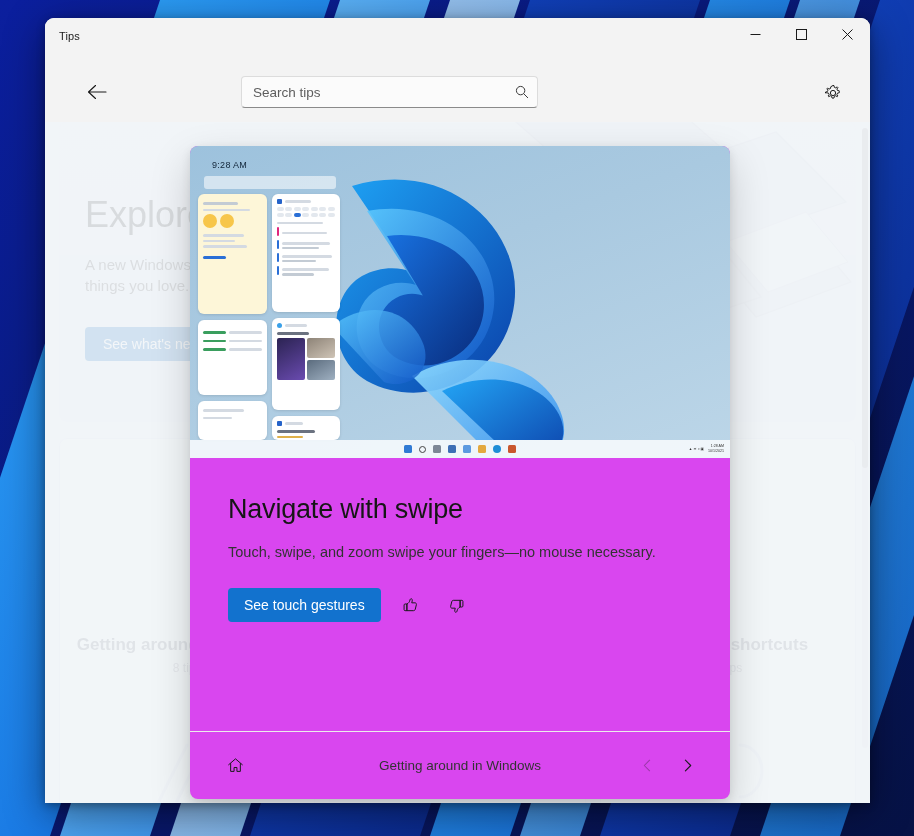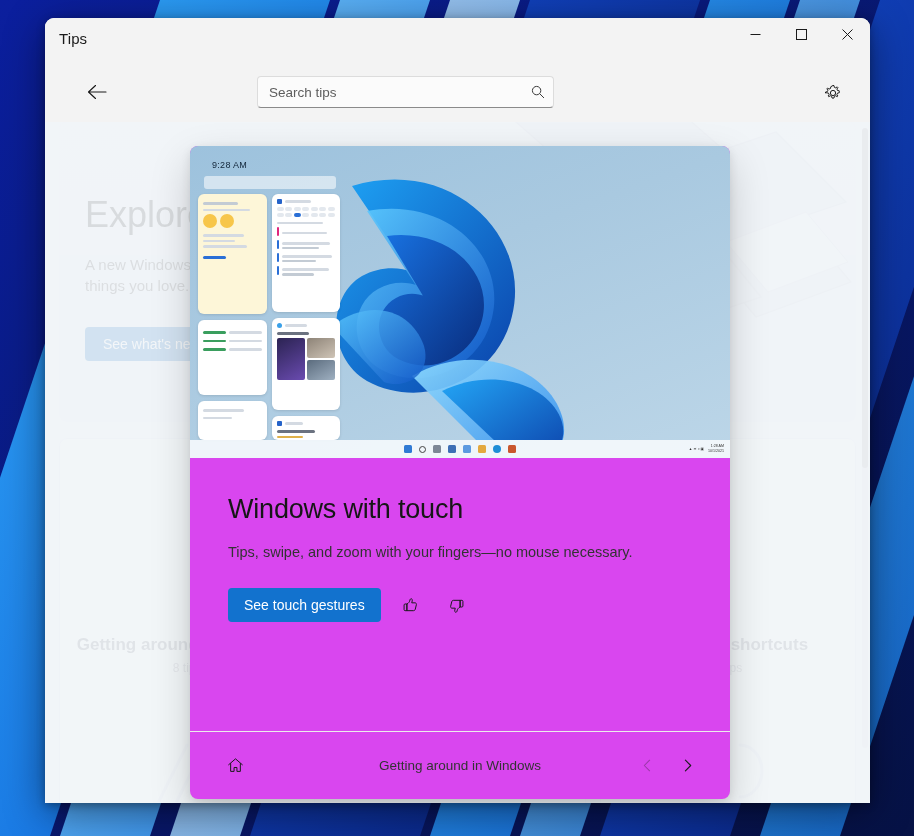--- a/index.html
+++ b/index.html
@@ -28,21 +28,21 @@
   }
 
   
   .titlebar {
     height: 44px;
     background: #f3f3f3;
     display: flex; align-items: flex-start;
     position: relative;
   }
   .title-text {
-    font-size: 15px; color: #1a1a1a;
+    font-size: 11px; color: #1a1a1a;
     padding: 12px 0 0 14px;
     letter-spacing: .1px;
   }
   .caption-buttons {
     position: absolute; right: 0; top: 0;
     display: flex; height: 32px;
   }
   .cap-btn {
     width: 46px; height: 32px;
     display: flex; align-items: center; justify-content: center;
@@ -59,21 +59,21 @@
     position: relative;
   }
   .back-btn {
     width: 36px; height: 36px;
     display: flex; align-items: center; justify-content: center;
     border-radius: 4px;
     margin-left: 14px;
   }
   .search-wrap {
     position: absolute;
-    left: 212px; top: 14px;
+    left: 196px; top: 14px;
     width: 297px; height: 32px;
     background: #fbfbfb;
     border: 1px solid #dcdcdc;
     border-bottom: 1px solid #8a8a8a;
     border-radius: 4px;
     display: flex; align-items: center;
   }
   .search-input {
     flex: 1;
     border: 0; outline: 0; background: transparent;
@@ -637,22 +637,22 @@
             <span>▲ ≋ ◑ ▣</span>
             <span style="text-align:right">
               <span>1:28 AM</span><br>
               <span>10/1/2021</span>
             </span>
           </div>
         </div>
       </div>
 
       <div class="card-body">
-        <div class="card-title">Windows with touch</div>
-        <div class="card-desc">Tips, swipe, and zoom with your fingers—no mouse necessary.</div>
+        <div class="card-title">Navigate with swipe</div>
+        <div class="card-desc">Touch, swipe, and zoom swipe your fingers—no mouse necessary.</div>
         <div class="card-actions">
           <button class="primary-btn">See touch gestures</button>
           <button class="icon-btn">
             <svg width="19" height="19" viewBox="0 0 20 20">
               <path d="M6.2 8.4c1.6-.6 2.9-2.3 3.2-4.1.15-.95.9-1.6 1.6-1.4.75.2 1.05 1.05.85 2.1l-.55 2.2h3.4c1.05 0 1.75.85 1.5 1.85l-1.2 5c-.2.85-.95 1.4-1.85 1.4H6.2z" fill="none" stroke="#1a1a1a" stroke-width="1.05" stroke-linejoin="round"></path>
               <path d="M6.2 8.4v7.05H4.3c-.6 0-1.05-.45-1.05-1.05V9.45c0-.6.45-1.05 1.05-1.05z" fill="none" stroke="#1a1a1a" stroke-width="1.05" stroke-linejoin="round"></path>
             </svg>
           </button>
           <button class="icon-btn">
             <svg width="19" height="19" viewBox="0 0 20 20">

